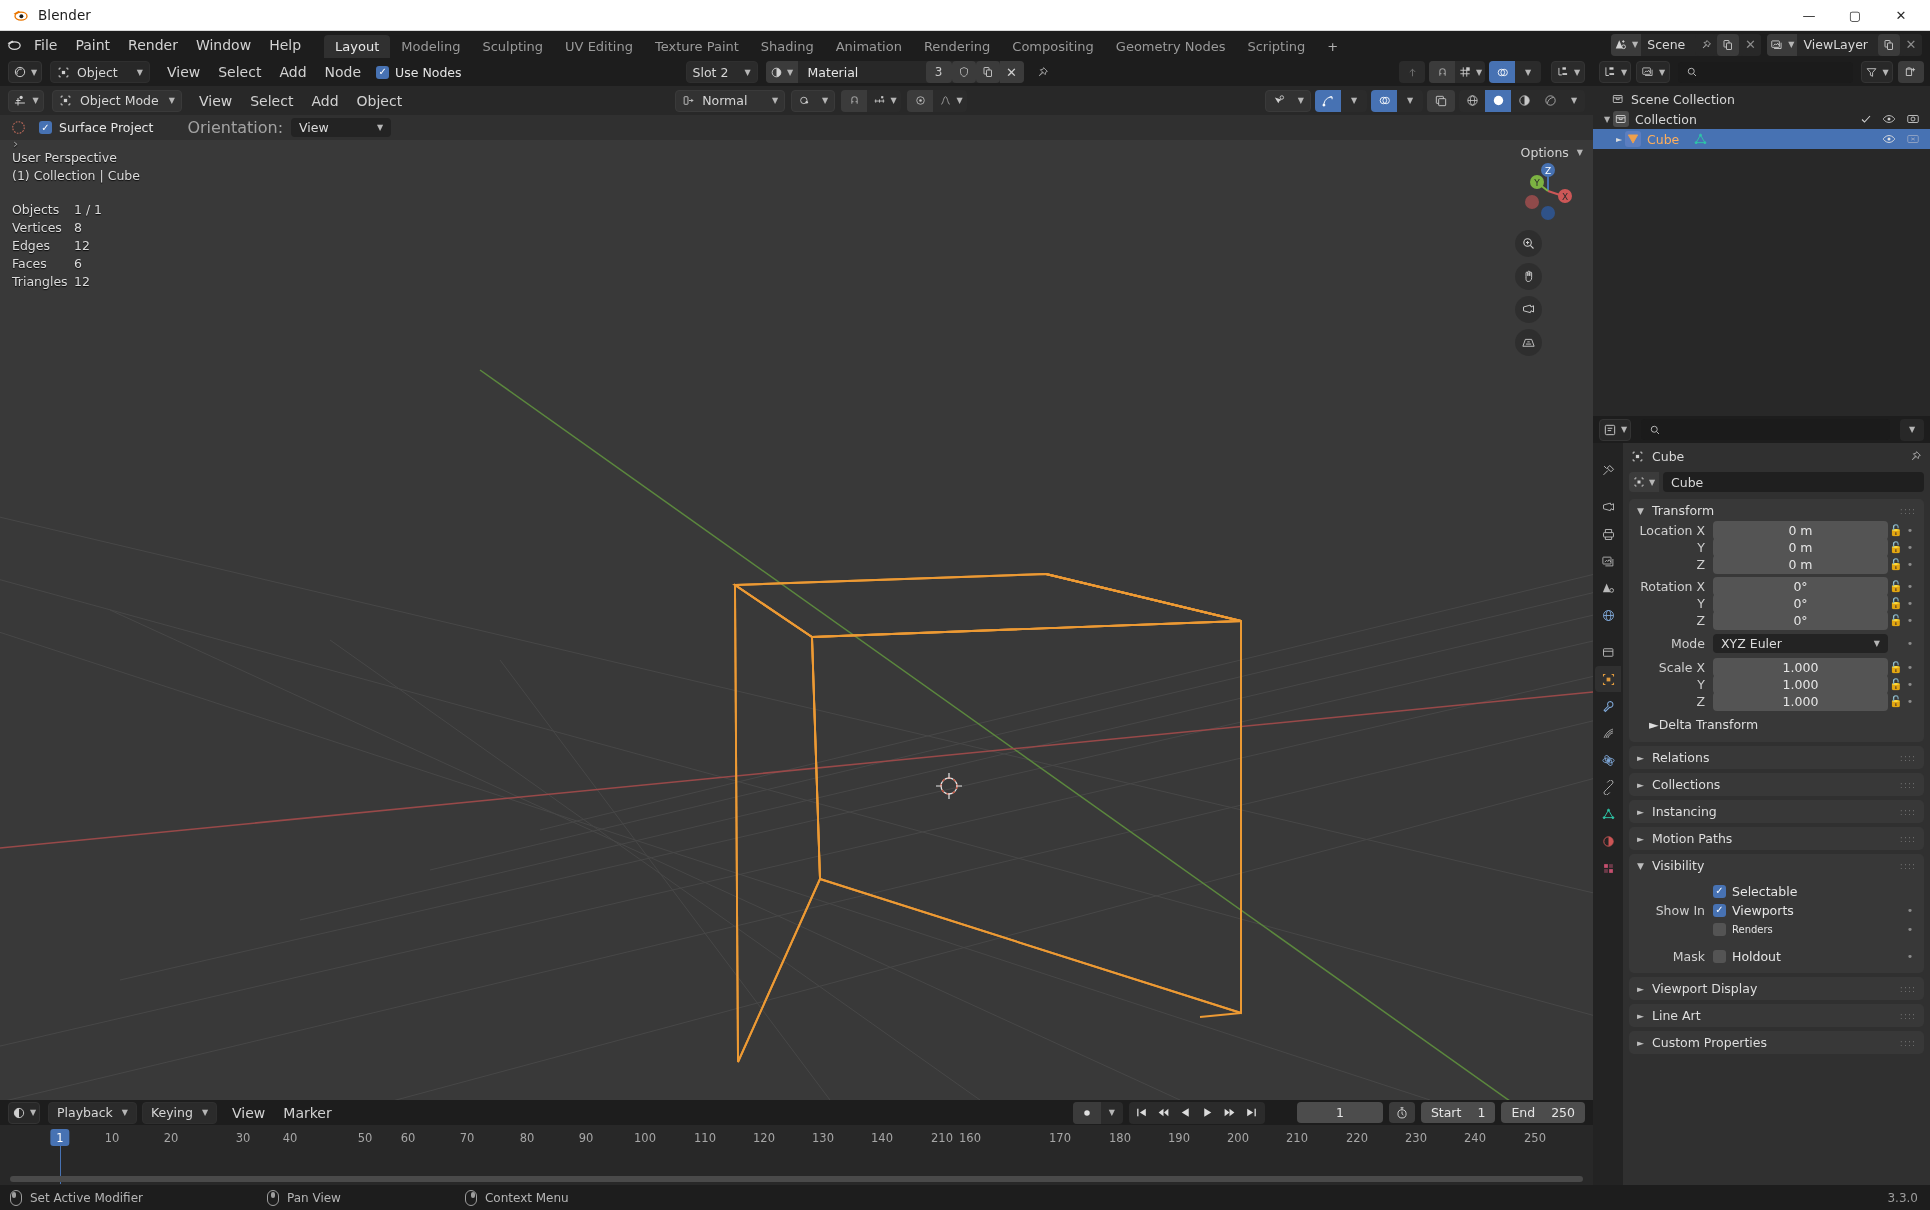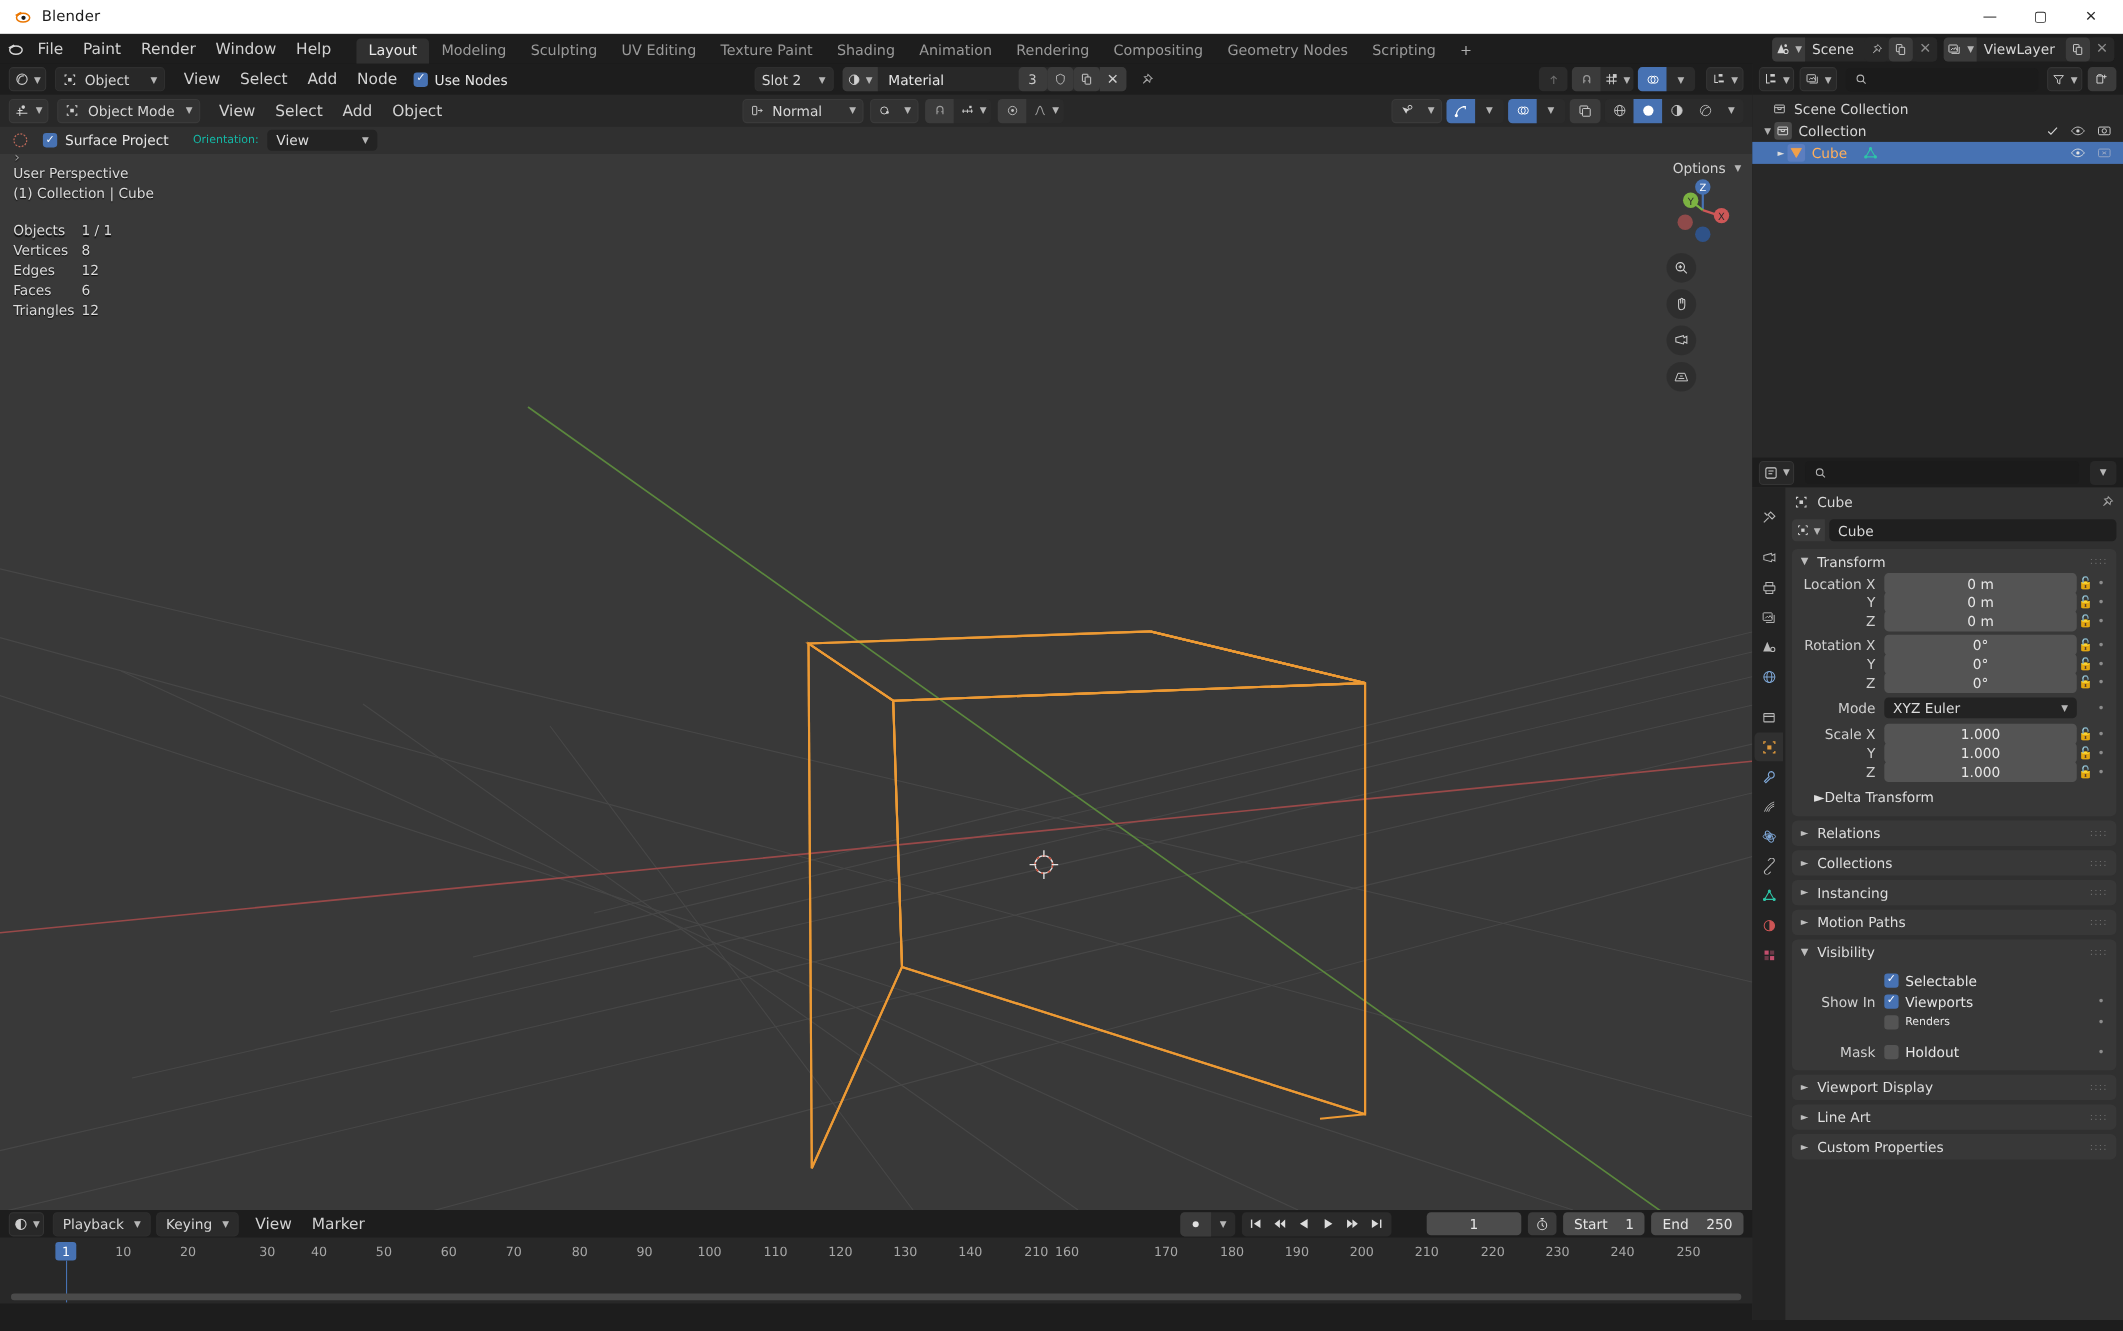--- a/index.html
+++ b/index.html
@@ -509,21 +509,21 @@
   <div id="toolrow">
     <span style="display:flex;align-items:center;margin-right:12px">
       <svg width="17" height="17" viewBox="0 0 24 24" fill="none" stroke="#c06a5a" stroke-width="1.5" stroke-dasharray="2.4 1.8">
           <circle cx="12" cy="12" r="8.2"></circle>
         </svg>
     </span>
     <span class="row" style="gap:7px">
       <span class="cbx">✓</span>
       <span style="font-size:12.5px">Surface Project</span>
     </span>
-    <span style="font-size:10px;color:#14b8a6;margin-left:22px">Orientation:</span>
+    <span style="font-size:16px;color:#a3a3a3;margin-left:34px">Orientation:</span>
     <span class="enumfield" style="width:100px;justify-content:space-between;margin-left:8px">
       <span>View</span>
         <span class="chev">▼</span>
     </span>
     <div id="toolrow-right"></div>
   </div>
 
   <div id="viewport">
     <svg width="1593" height="960" viewBox="0 0 1593 960">
       <rect width="1593" height="960" fill="#393939"></rect>
@@ -1176,21 +1176,21 @@
       </span>
     </div>
   </div>
 
   <div id="tl-body">
     <div id="tl-ruler">
       <span class="tick" style="left:112px">10</span>
       <span class="tick" style="left:171px">20</span>
       <span class="tick" style="left:243px">30</span>
       <span class="tick" style="left:290px">40</span>
-      <span class="tick" style="left:349px">50</span>
+      <span class="tick" style="left:365px">50</span>
       <span class="tick" style="left:408px">60</span>
       <span class="tick" style="left:467px">70</span>
       <span class="tick" style="left:527px">80</span>
       <span class="tick" style="left:586px">90</span>
       <span class="tick" style="left:645px">100</span>
       <span class="tick" style="left:705px">110</span>
       <span class="tick" style="left:764px">120</span>
       <span class="tick" style="left:823px">130</span>
       <span class="tick" style="left:882px">140</span>
       <span class="tick" style="left:942px">210</span>
@@ -1205,14 +1205,35 @@
       <span class="tick" style="left:1475px">240</span>
       <span class="tick" style="left:1535px">250</span>
       <span id="playhead-lbl" style="left:60px">1</span>
       <span id="playhead-line" style="left:60px"></span>
     </div>
     <div id="tl-scroll">
         <div class="bar"></div>
       </div>
   </div>
 
+  <div id="status">
+    <span class="st-item">
+      <span class="mouse l">
+          <i></i>
+        </span>
+      <span>Set Active Modifier</span>
+    </span>
+    <span class="st-item" style="margin-left:92px">
+      <span class="mouse m">
+          <i></i>
+        </span>
+      <span>Pan View</span>
+    </span>
+    <span class="st-item" style="margin-left:92px">
+      <span class="mouse r">
+          <i></i>
+        </span>
+      <span>Context Menu</span>
+    </span>
+    <span id="version">3.3.0</span>
+  </div>
 
 </div>
 
 </body></html>

